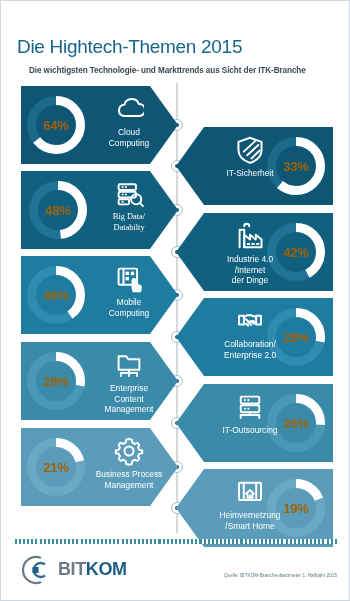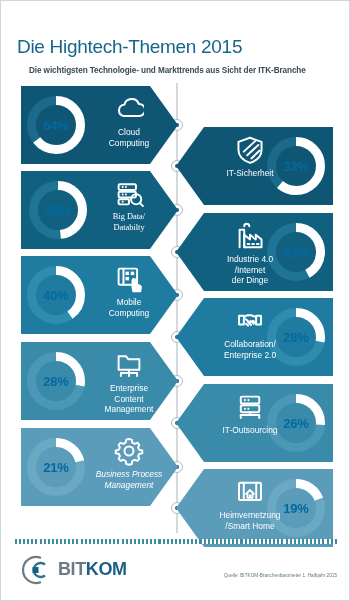--- a/index.html
+++ b/index.html
@@ -48,21 +48,21 @@
     position:absolute; overflow:visible;
   }
   .arrow-svg { position:absolute; left:0; top:0; }
   .arrow-inner { position:absolute; left:0; top:0; width:100%; height:100%; }
 
   
   .donut { position:absolute; }
   .donut .pct {
     position:absolute; left:0; top:0; width:100%; height:100%;
     display:flex; align-items:center; justify-content:center;
-    color:#0369a1; font-weight:bold; font-size:13px;
+    color:#a16207; font-weight:bold; font-size:13px;
     letter-spacing:-0.2px;
   }
 
   
   .item-body { position:absolute; text-align:center; }
   .item-icon { display:block; margin:0 auto; }
   .item-label {
     color:#ffffff; font-size:8.4px; line-height:10.5px;
     margin-top:3px; white-space:pre-line; font-weight:normal;
   }
@@ -204,21 +204,21 @@
       </div>
       <div class="arrow" style="left: 20px; top: 427px; width: 157px; height: 78px;">
         <svg class="arrow-svg" width="157" height="78">
           <polygon points="0,0 129,0 157,39 129,78 0,78" fill="#5b9cba"></polygon>
         </svg>
         <div class="arrow-inner">
           <div class="donut" style="left: 6px; top: 10px; width: 58px; height: 58px;"><svg width="58" height="58" viewBox="0 0 58 58">
               <circle cx="29" cy="29" r="24.5" fill="none" stroke="#6aa8c3" stroke-width="9"></circle>
               <circle cx="29" cy="29" r="24.5" fill="none" stroke="#ffffff" stroke-width="9" stroke-dasharray="32.33 121.61" stroke-linecap="butt" transform="rotate(-90 29 29)"></circle>
             </svg><div class="pct">21%</div></div>
-          <div class="item-body" style="left: 66px; top: 8px; width: 84px; font-style: italic;">
+          <div class="item-body" style="left: 66px; top: 8px; width: 84px;">
             <svg class="item-icon" width="30" height="30" viewBox="0 0 24 26">
               <path d="M12 2.6 l2.4 0.55 0.5 2.6 1.9 1.1 2.45-0.95 1.7 1.75 -1.05 2.4 1.05 1.95 2.55 0.5 0 2.45 -2.55 0.5 -1.05 1.95 1.05 2.4 -1.7 1.75 -2.45-0.95 -1.9 1.1 -0.5 2.6 -2.4 0.55 -2.4-0.55 -0.5-2.6 -1.9-1.1 -2.45 0.95 -1.7-1.75 1.05-2.4 -1.05-1.95 -2.55-0.5 0-2.45 2.55-0.5 1.05-1.95 -1.05-2.4 1.7-1.75 2.45 0.95 1.9-1.1 0.5-2.6 Z" fill="none" stroke="#ffffff" stroke-width="1.7" stroke-linecap="round" stroke-linejoin="round"></path>
               <circle cx="12" cy="13" r="3.9" fill="none" stroke="#ffffff" stroke-width="1.7" stroke-linecap="round" stroke-linejoin="round"></circle>
             </svg>
             <div class="item-label">Business Process
 Management</div>
           </div>
         </div>
       </div>
       <div class="arrow" style="left: 175px; top: 126px; width: 157px; height: 78px;">

